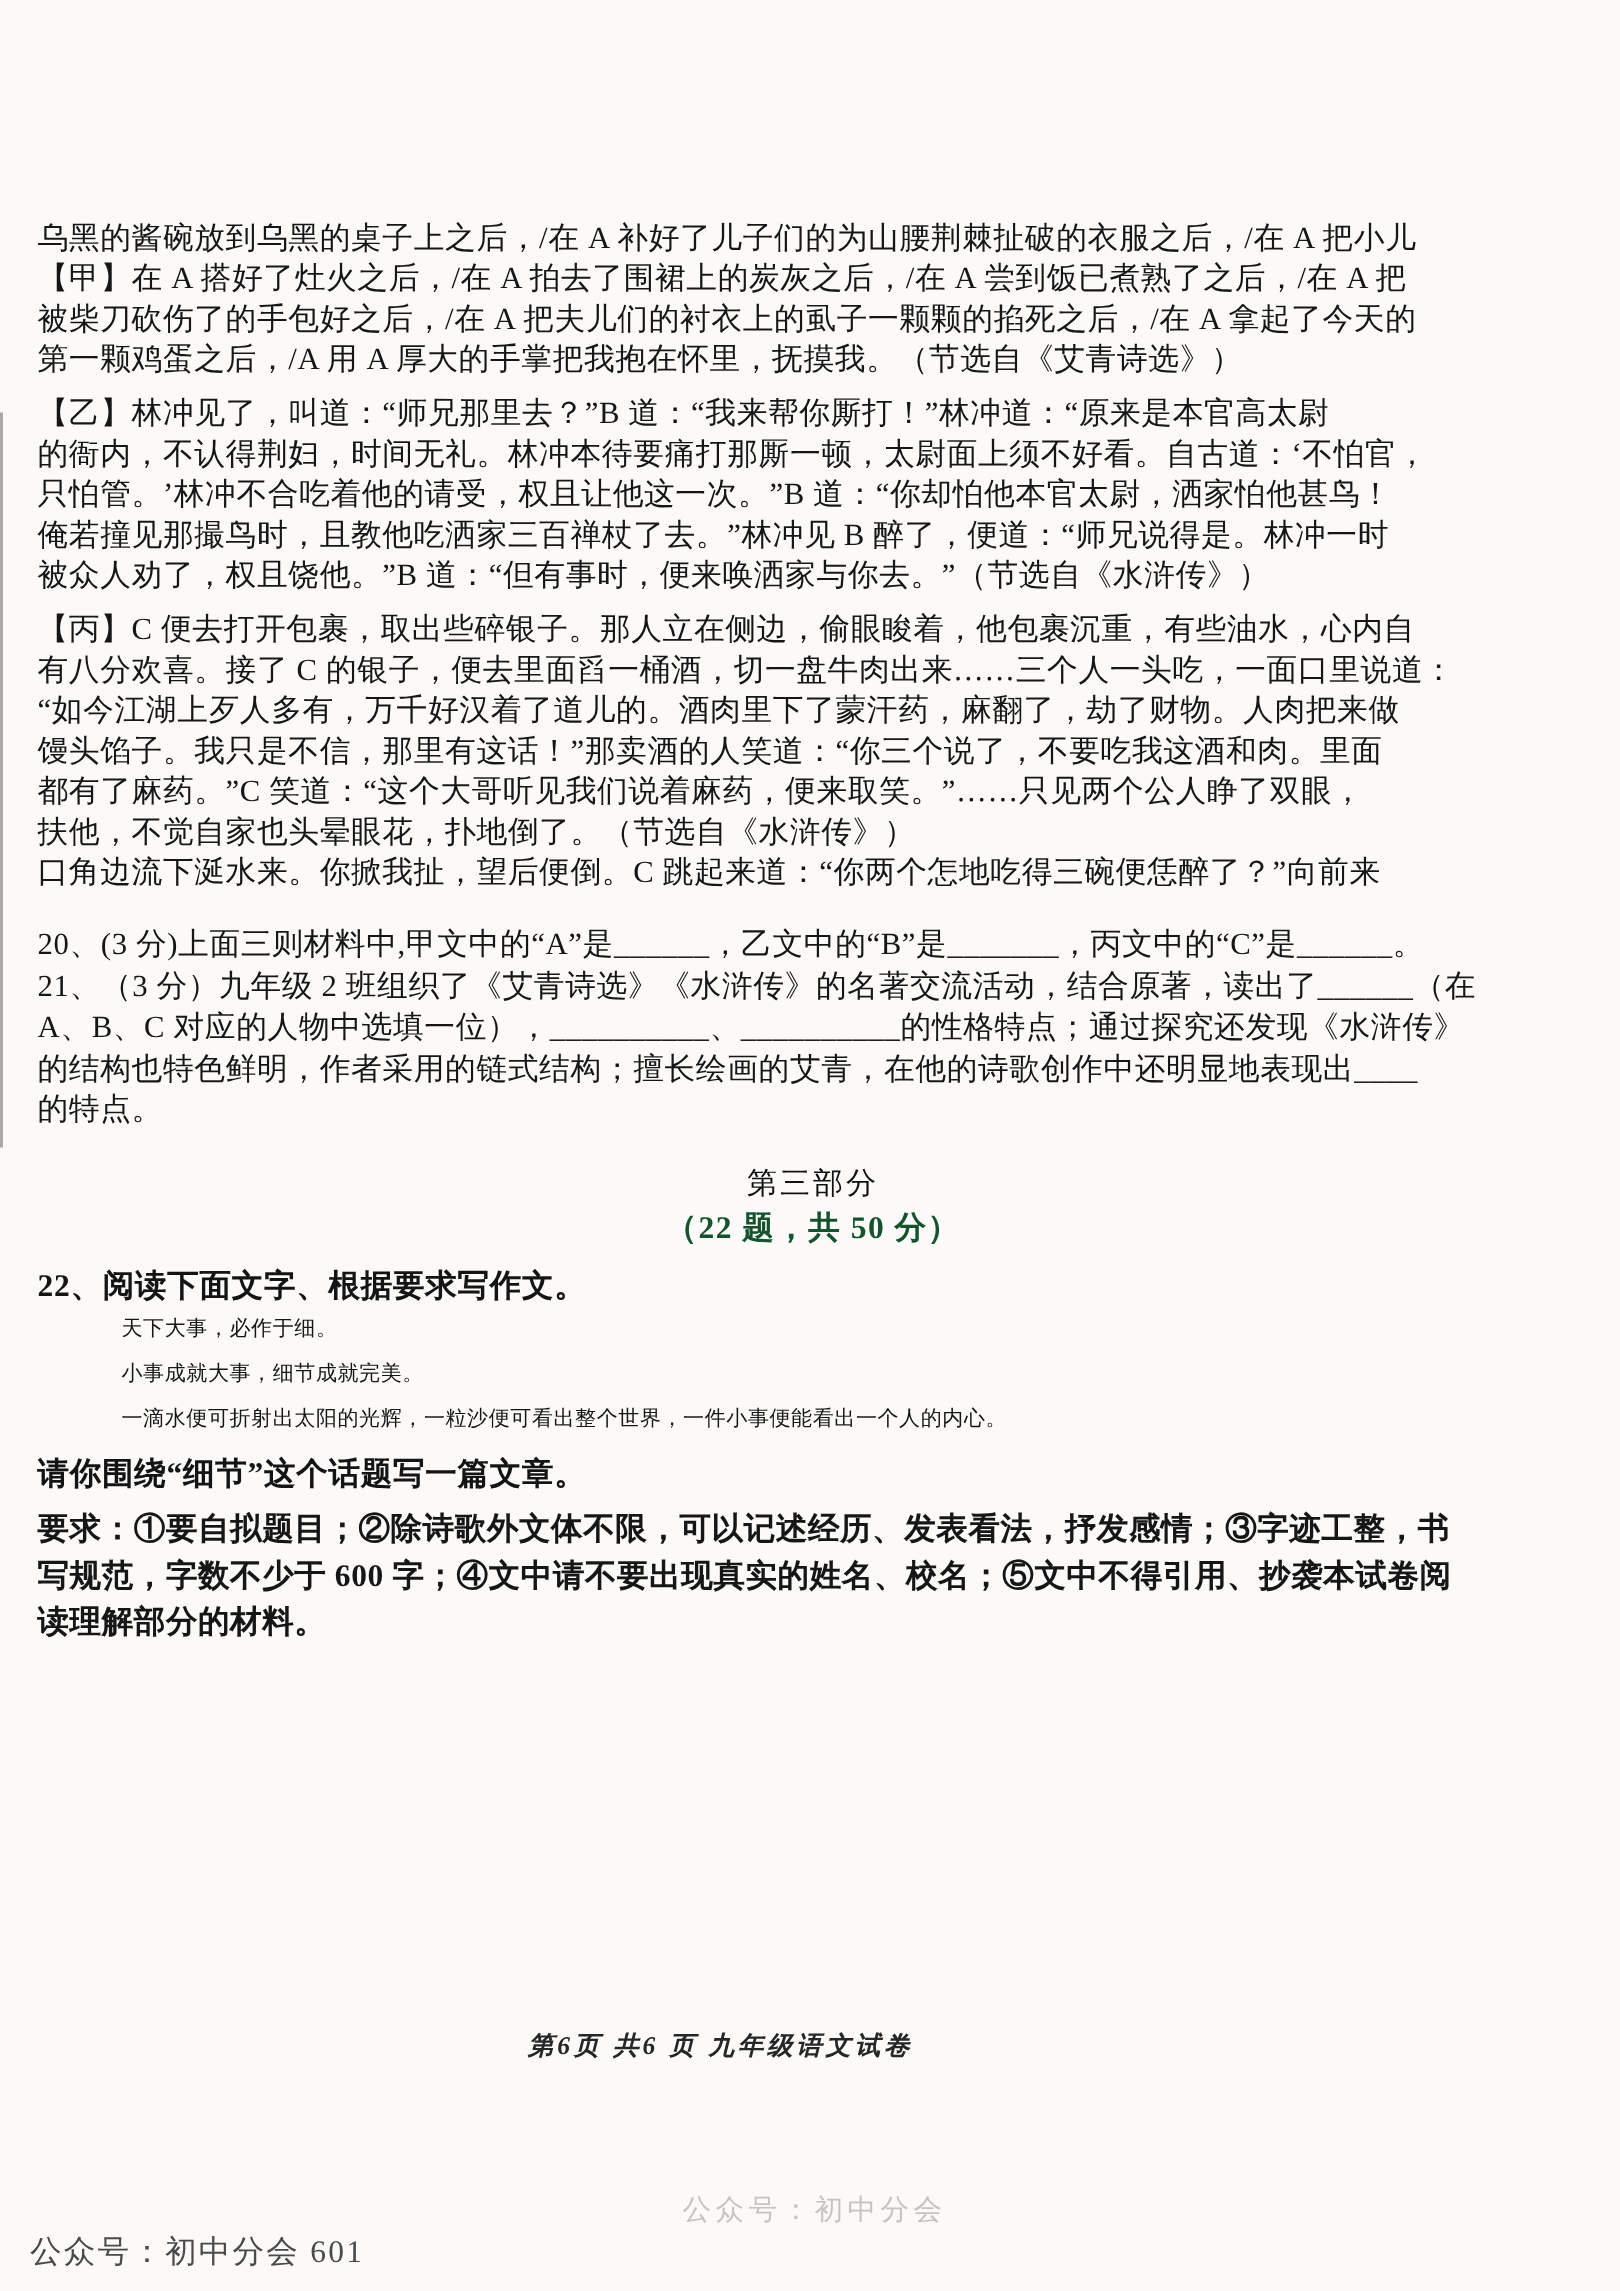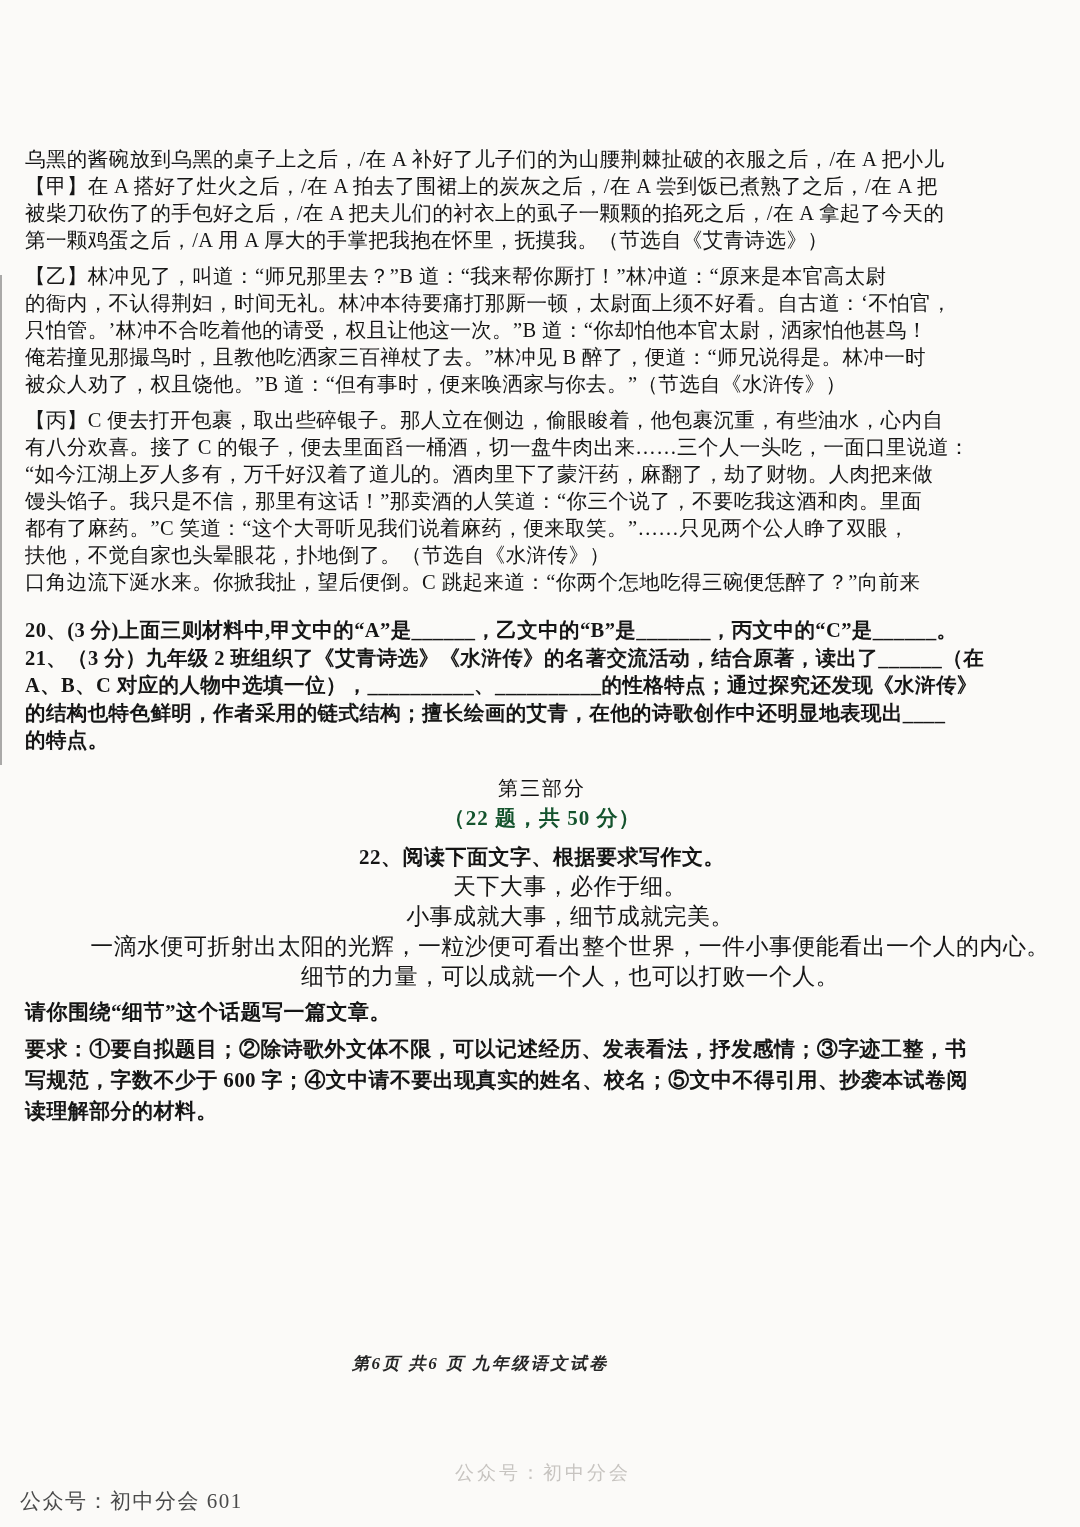--- a/index.html
+++ b/index.html
@@ -16,35 +16,35 @@
   .edge-artifact{
     position:absolute;left:0;top:275px;width:2px;height:490px;
     background:rgba(70,70,70,.45);
   }
   .content{position:absolute;top:146px;left:25px;width:1034px;}
   .tline{
     font-size:20.5px;line-height:27px;letter-spacing:.4px;
     white-space:nowrap;color:#161616;
   }
   .passage{margin-bottom:9px;}
-  .question .tline{font-weight:700;line-height:27.5px;}
+  .question .tline{font-weight:400;line-height:27.5px;}
   .question-20{margin-top:21px;}
   .section-title{
     margin:20px 0 2px;text-align:center;
     font-size:20px;font-weight:400;letter-spacing:2px;color:#111;
   }
   .section-subtitle{
     text-align:center;font-size:21px;font-weight:700;
     letter-spacing:1px;margin-bottom:10px;color:#14532d;
   }
   .q22-intro{
     font-size:21px;font-weight:700;line-height:30px;
-    letter-spacing:.5px;white-space:nowrap;color:#141414;text-align:center;
+    letter-spacing:.5px;white-space:nowrap;color:#141414;
   }
-  .q22-quote .tline{line-height:30px;font-size:23px;text-align:center;}
+  .q22-quote .tline{line-height:30px;font-size:14px;}
   .q22-quote{margin-left:56px;}
   .q22-topic{
     font-size:21px;font-weight:700;line-height:32px;margin-top:4px;
     letter-spacing:.5px;white-space:nowrap;color:#141414;
   }
   .q22-reqs{margin-top:6px;}
   .q22-reqs .tline{font-weight:700;line-height:31px;font-size:21px;}
   .page-footer{
     position:absolute;top:1352px;left:352px;
     font-size:17px;font-style:italic;font-weight:700;
@@ -107,21 +107,20 @@
     <h2 class="section-title">第三部分</h2>
 
     <div class="section-subtitle">（22 题，共 50 分）</div>
 
     <div class="q22-intro">22、阅读下面文字、根据要求写作文。</div>
 
     <div class="q22-quote">
         <div class="tline">天下大事，必作于细。</div>
         <div class="tline">小事成就大事，细节成就完美。</div>
         <div class="tline">一滴水便可折射出太阳的光辉，一粒沙便可看出整个世界，一件小事便能看出一个人的内心。</div>
-        <div class="tline">细节的力量，可以成就一个人，也可以打败一个人。</div>
       </div>
 
     <div class="q22-topic">请你围绕“细节”这个话题写一篇文章。</div>
 
     <div class="q22-reqs">
         <div class="tline">要求：①要自拟题目；②除诗歌外文体不限，可以记述经历、发表看法，抒发感情；③字迹工整，书</div>
         <div class="tline">写规范，字数不少于 600 字；④文中请不要出现真实的姓名、校名；⑤文中不得引用、抄袭本试卷阅</div>
         <div class="tline">读理解部分的材料。</div>
       </div>
 

